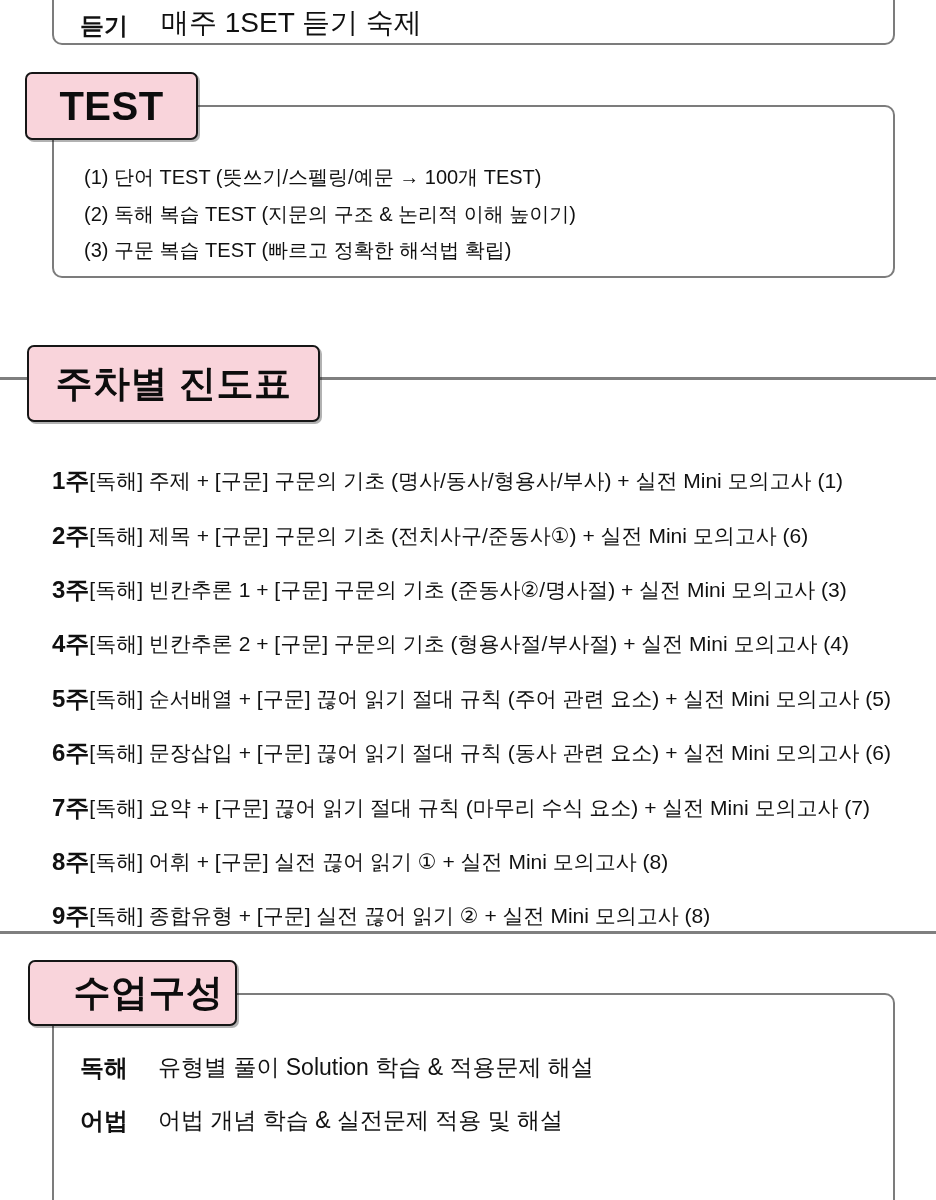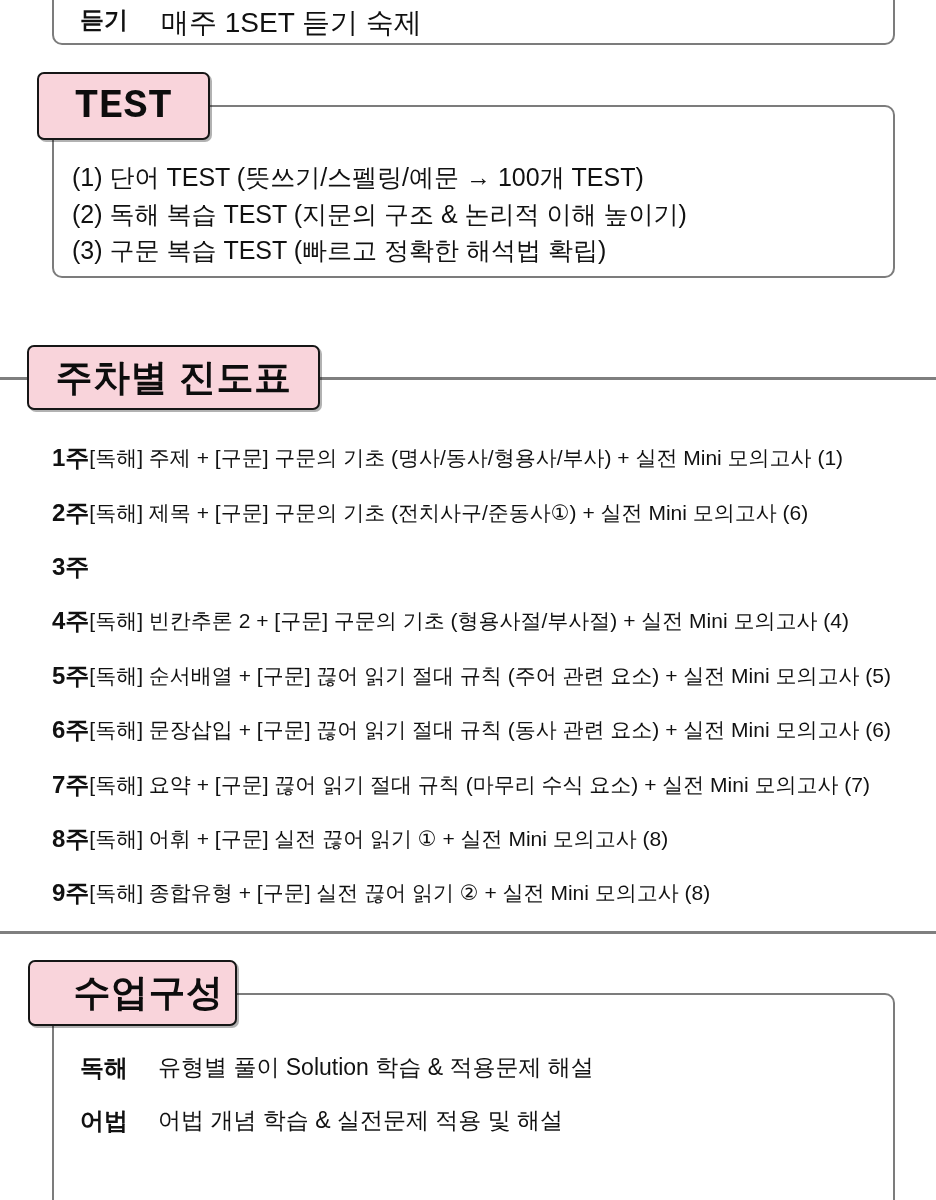--- a/index.html
+++ b/index.html
@@ -42,49 +42,50 @@
     border-radius: 7px;
     box-shadow: 2px 2px 0 rgba(0,0,0,0.30);
     z-index: 3;
     display: flex;
     align-items: center;
     justify-content: center;
     font-weight: 800;
     color: #0d0d0d;
     letter-spacing: 0.5px;
   }
-  #test-title        { left: 37px;  top: 72px;  width: 173px; height: 68px; font-size: 40px; font-family: Liberation Mono, monospace; }
-  #schedule-title    { left: 27px;  top: 345px; width: 293px; height: 65px; font-size: 37px; }
+  #test-title        { left: 25px;  top: 72px;  width: 173px; height: 68px; font-size: 40px; }
+  #schedule-title    { left: 27px;  top: 345px; width: 293px; height: 77px; font-size: 37px; }
   #composition-title { left: 28px;  top: 960px; width: 209px; height: 66px; font-size: 37px; padding-left: 32px; }
 
   
   .listening-row {
     position: absolute;
     top: 66px;
     left: 26px;
     display: flex;
-    align-items: flex-start;
+    align-items: flex-end;
     white-space: nowrap;
   }
   .listening-row .lbl { font-weight: 700; font-size: 24px; }
   .listening-row .txt { font-size: 28px; margin-left: 33px; }
 
   
   .test-items {
     padding: 52px 0 0 18px;
-    font-size: 25px;
+    font-size: 20px;
     line-height: 36.5px;
     white-space: nowrap;
+    margin-left: 12px;
   }
 
   
   .weeks {
     position: absolute;
     left: 0;
-    top: 431px;
+    top: 454px;
     width: 936px;
     z-index: 2;
   }
   .week-row {
     height: 54.4px;
     display: flex;
     align-items: center;
     padding-left: 52px;
     white-space: nowrap;
   }
@@ -139,20 +140,21 @@
     <div class="week-row">
       <span class="wk">1주</span>
       <span class="wc">[독해] 주제 + [구문] 구문의 기초 (명사/동사/형용사/부사) + 실전 Mini 모의고사 (1)</span>
     </div>
     <div class="week-row">
       <span class="wk">2주</span>
       <span class="wc">[독해] 제목 + [구문] 구문의 기초 (전치사구/준동사①) + 실전 Mini 모의고사 (6)</span>
     </div>
     <div class="week-row">
       <span class="wk">3주</span>
+      <span class="wc">[독해] 빈칸추론 1 + [구문] 구문의 기초 (준동사②/명사절) + 실전 Mini 모의고사 (3)</span>
     </div>
     <div class="week-row">
       <span class="wk">4주</span>
       <span class="wc">[독해] 빈칸추론 2 + [구문] 구문의 기초 (형용사절/부사절) + 실전 Mini 모의고사 (4)</span>
     </div>
     <div class="week-row">
       <span class="wk">5주</span>
       <span class="wc">[독해] 순서배열 + [구문] 끊어 읽기 절대 규칙 (주어 관련 요소) + 실전 Mini 모의고사 (5)</span>
     </div>
     <div class="week-row">

